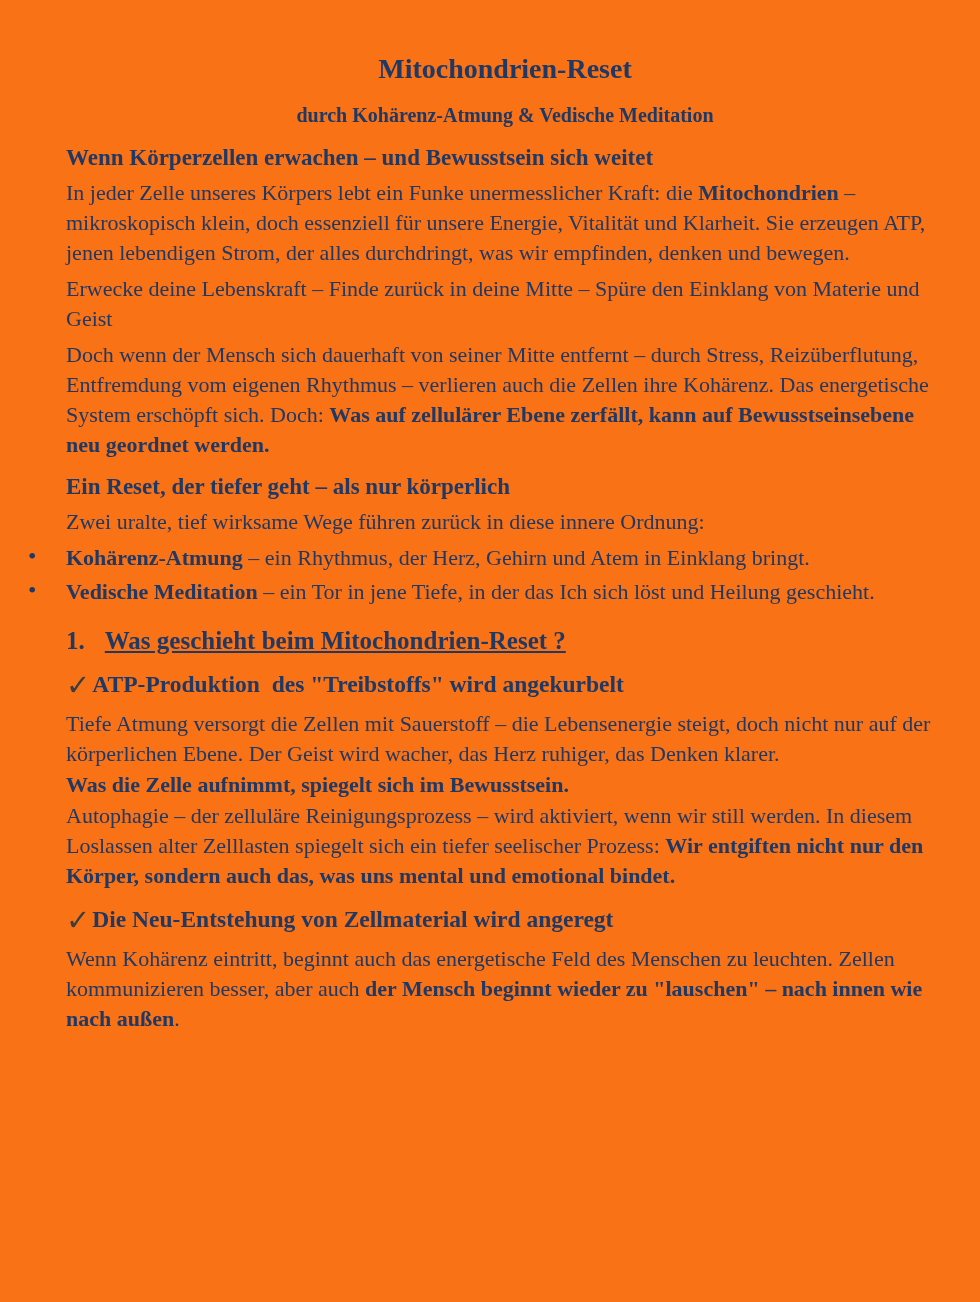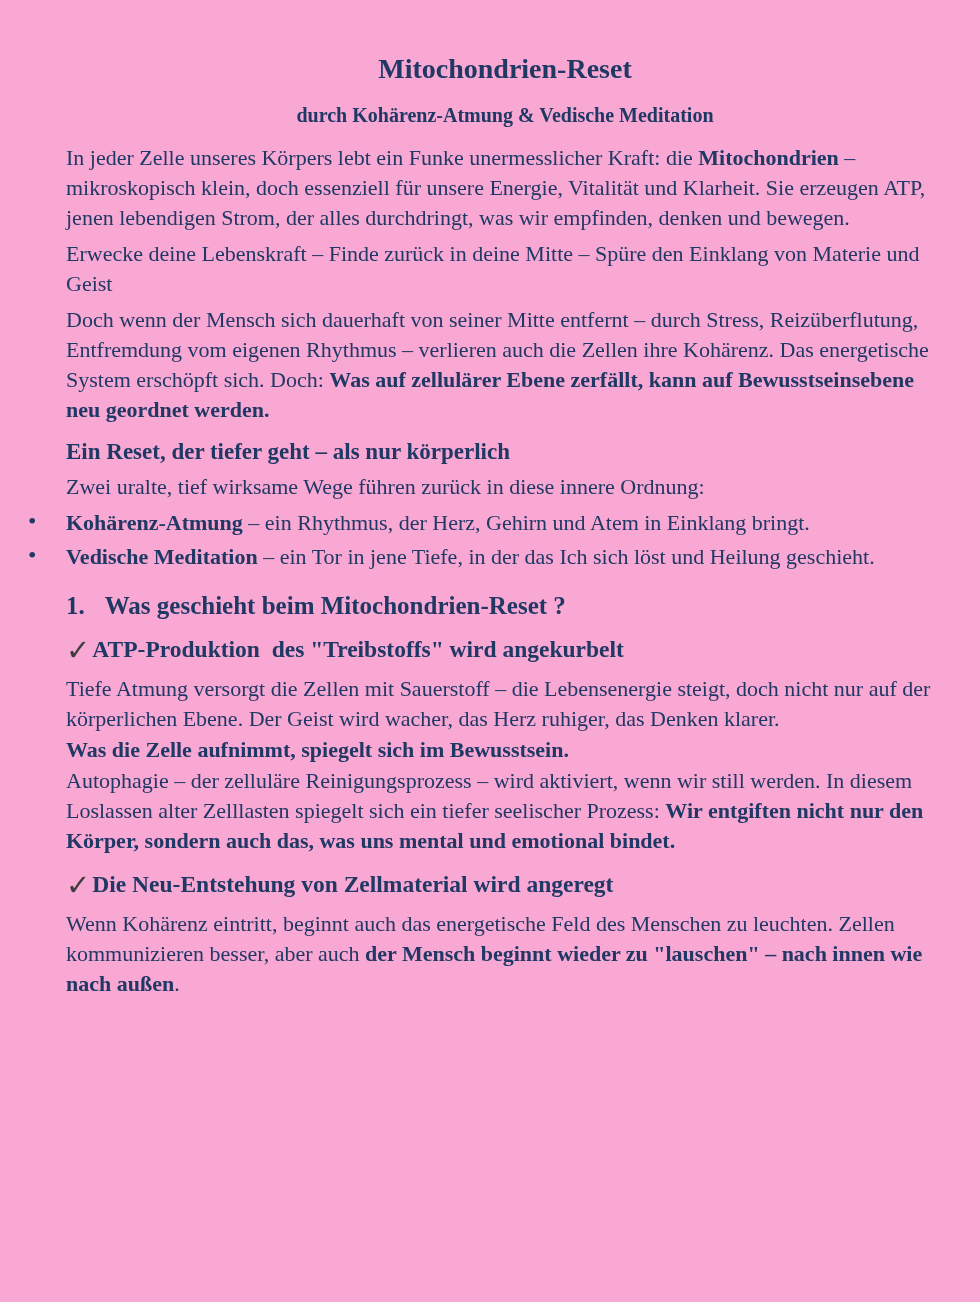--- a/index.html
+++ b/index.html
@@ -6,21 +6,21 @@
     margin: 0;
     padding: 0;
     background: #ffffff;
   }
   .page {
     position: relative;
     width: 980px;
     height: 1302px;
     box-sizing: border-box;
     padding: 52px 36px 10px 66px;
-    background: #f9a8d4;
+    background: #f97316;
     color: var(--ink, #1f3864);
     font-family: "Liberation Serif", "DejaVu Serif", serif;
     overflow: hidden;
   }
   .doc-title {
     margin: 0;
     text-align: center;
     font-size: 28px;
     font-weight: 700;
     line-height: 1.2;
@@ -63,20 +63,21 @@
     left: -38px;
     top: -2px;
     font-size: 24px;
   }
 
   .numbered-heading {
     font-size: 25px;
     font-weight: 700;
     line-height: 31px;
     margin: 18px 0 2px 0;
+    text-decoration: underline;
   }
   .numbered-heading .h-num {
     display: inline-block;
     margin-right: 20px;
   }
 
   .check-heading {
     font-size: 23.5px;
     font-weight: 700;
     line-height: 31px;
@@ -95,20 +96,21 @@
 
   b { font-weight: 700; }
 </style>
 </head>
 <body>
 
 <div class="page" lang="de">
   <h1 class="doc-title">Mitochondrien-Reset</h1>
   <h1 class="doc-subtitle">durch Kohärenz-Atmung &amp; Vedische Meditation</h1>
   <div class="doc-body">
+      <h2 class="section-heading"><b>Wenn Körperzellen erwachen – und Bewusstsein sich weitet</b></h2>
       <p class="para"><span>In jeder Zelle unseres Körpers lebt ein Funke unermesslicher Kraft: die </span><b>Mitochondrien</b><span> – mikroskopisch klein, doch essenziell für unsere Energie, Vitalität und Klarheit. Sie erzeugen ATP, jenen lebendigen Strom, der alles durchdringt, was wir empfinden, denken und bewegen.</span></p>
       <p class="para"><span>Erwecke deine Lebenskraft – Finde zurück in deine Mitte – Spüre den Einklang von Materie und Geist</span></p>
       <p class="para"><span>Doch wenn der Mensch sich dauerhaft von seiner Mitte entfernt – durch Stress, Reizüberflutung, Entfremdung vom eigenen Rhythmus – verlieren auch die Zellen ihre Kohärenz. Das energetische System erschöpft sich. Doch: </span><b>Was auf zellulärer Ebene zerfällt, kann auf Bewusstseinsebene neu geordnet werden.</b></p>
       <h2 class="section-heading"><b>Ein Reset, der tiefer geht – als nur körperlich</b></h2>
       <p class="para"><span>Zwei uralte, tief wirksame Wege führen zurück in diese innere Ordnung:</span></p>
       <div class="bullet-item"><span class="dot">•</span><b>Kohärenz-Atmung</b><span> – ein Rhythmus, der Herz, Gehirn und Atem in Einklang bringt.</span></div>
       <div class="bullet-item"><span class="dot">•</span><b>Vedische Meditation</b><span> – ein Tor in jene Tiefe, in der das Ich sich löst und Heilung geschieht.</span></div>
       <h2 class="numbered-heading"><span class="h-num">1.</span><span><b>Was geschieht beim Mitochondrien-Reset ?</b></span></h2>
       <h3 class="check-heading"><span class="check-icon">✓</span><span class="h-text"><b>ATP-Produktion  des "Treibstoffs" wird angekurbelt</b></span></h3>
       <p class="para tight"><span>Tiefe Atmung versorgt die Zellen mit Sauerstoff – die Lebensenergie steigt, doch nicht nur auf der körperlichen Ebene. Der Geist wird wacher, das Herz ruhiger, das Denken klarer.</span></p>

